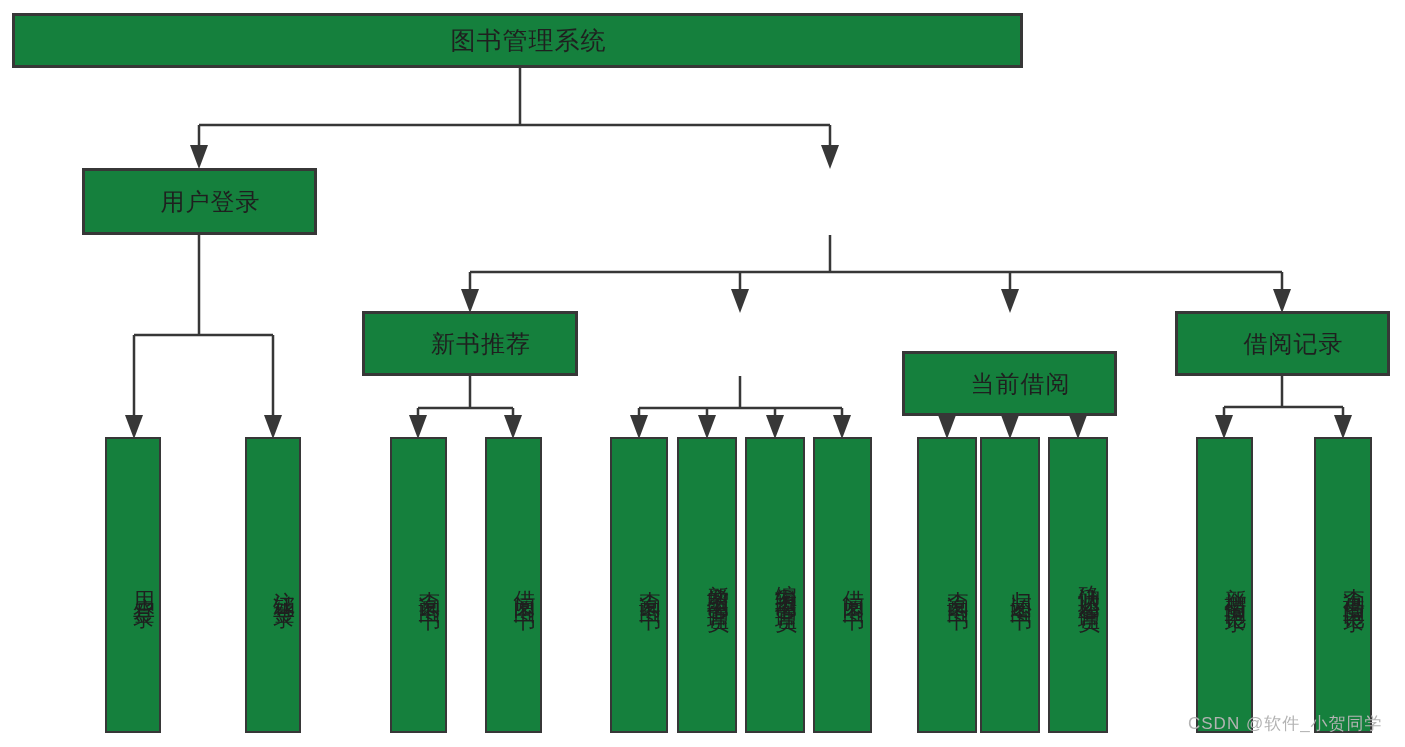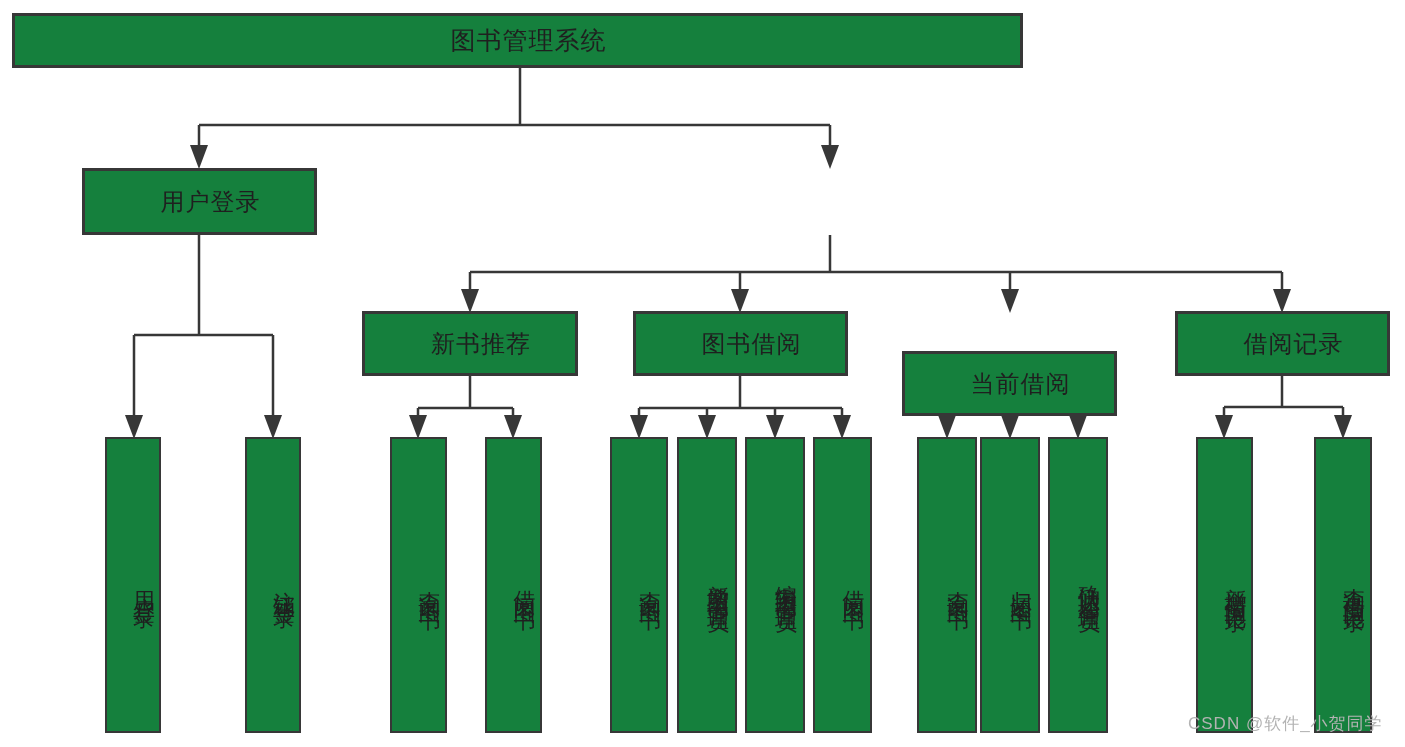--- a/index.html
+++ b/index.html
@@ -95,21 +95,20 @@
       <polygon points="1215,415 1233,415 1224,439"></polygon>
       <polygon points="1334,415 1352,415 1343,439"></polygon>
     </g>
   </svg>
 
   <div class="box hbox n-root">图书管理系统</div>
 
   <div class="box hbox n-user">用户登录</div>
 
   <div class="box hbox n-newbook">新书推荐</div>
-  <div class="box hbox n-bborrow">图书借阅</div>
   <div class="box hbox n-current">当前借阅</div>
   <div class="box hbox n-record">借阅记录</div>
 
   <div class="box vbox l-userlogin">用户登录</div>
   <div class="box vbox l-logout">注销登录</div>
 
   <div class="box vbox l-nbq">查询图书</div>
   <div class="box vbox l-nbb">借阅图书</div>
 
   <div class="box vbox l-bbq">查询图书</div>

